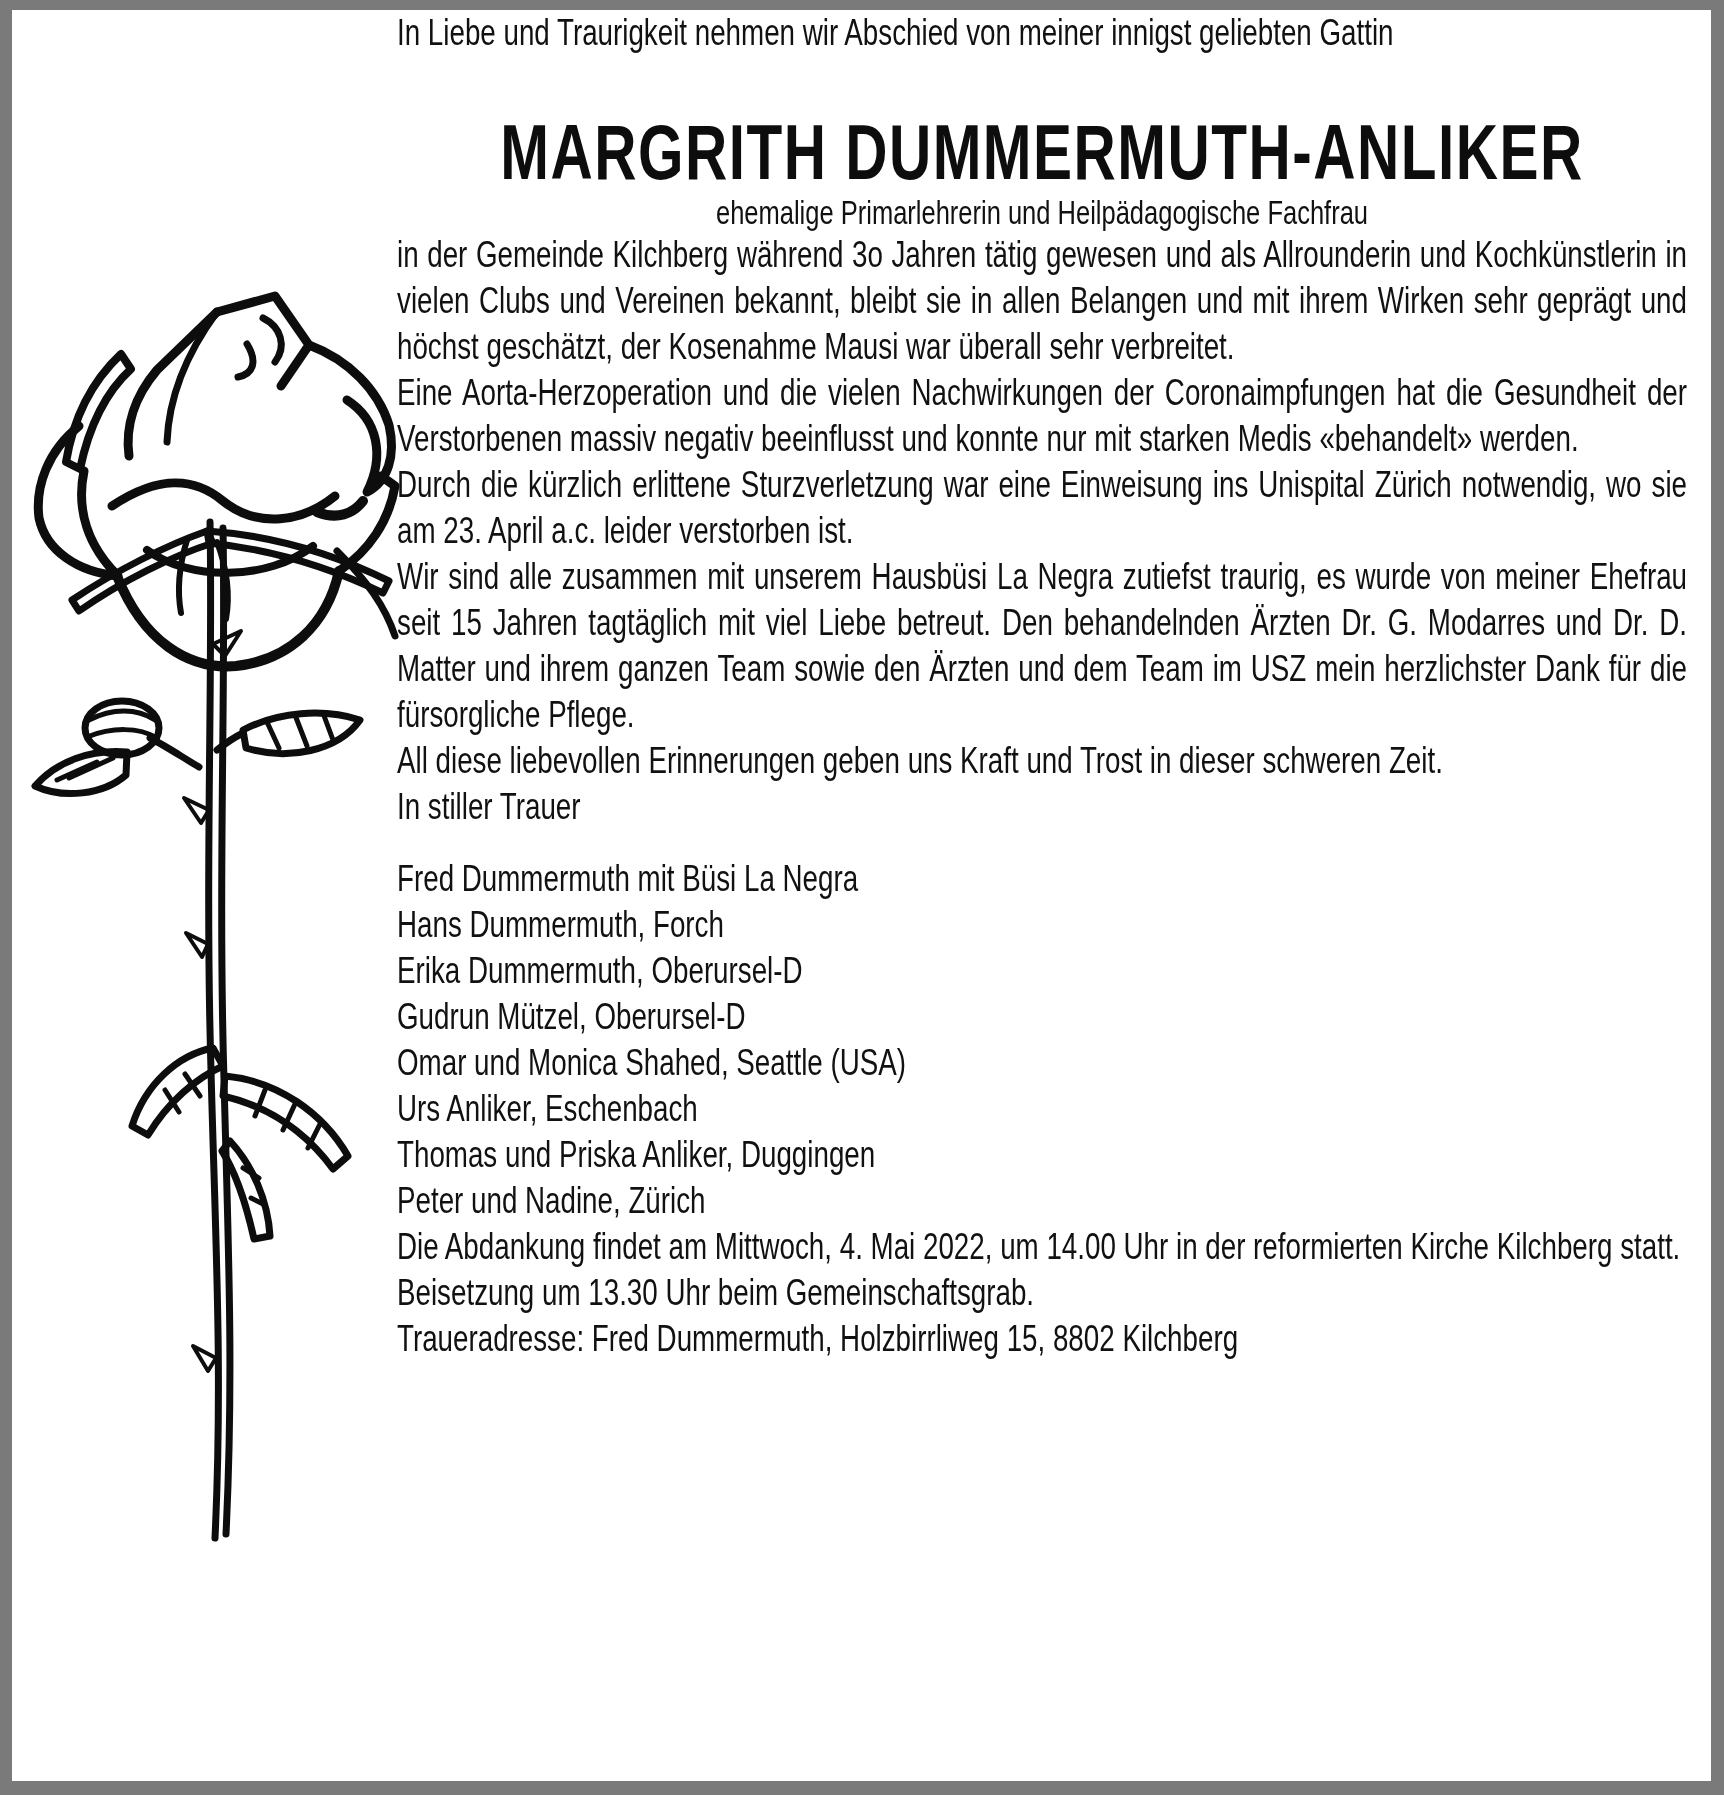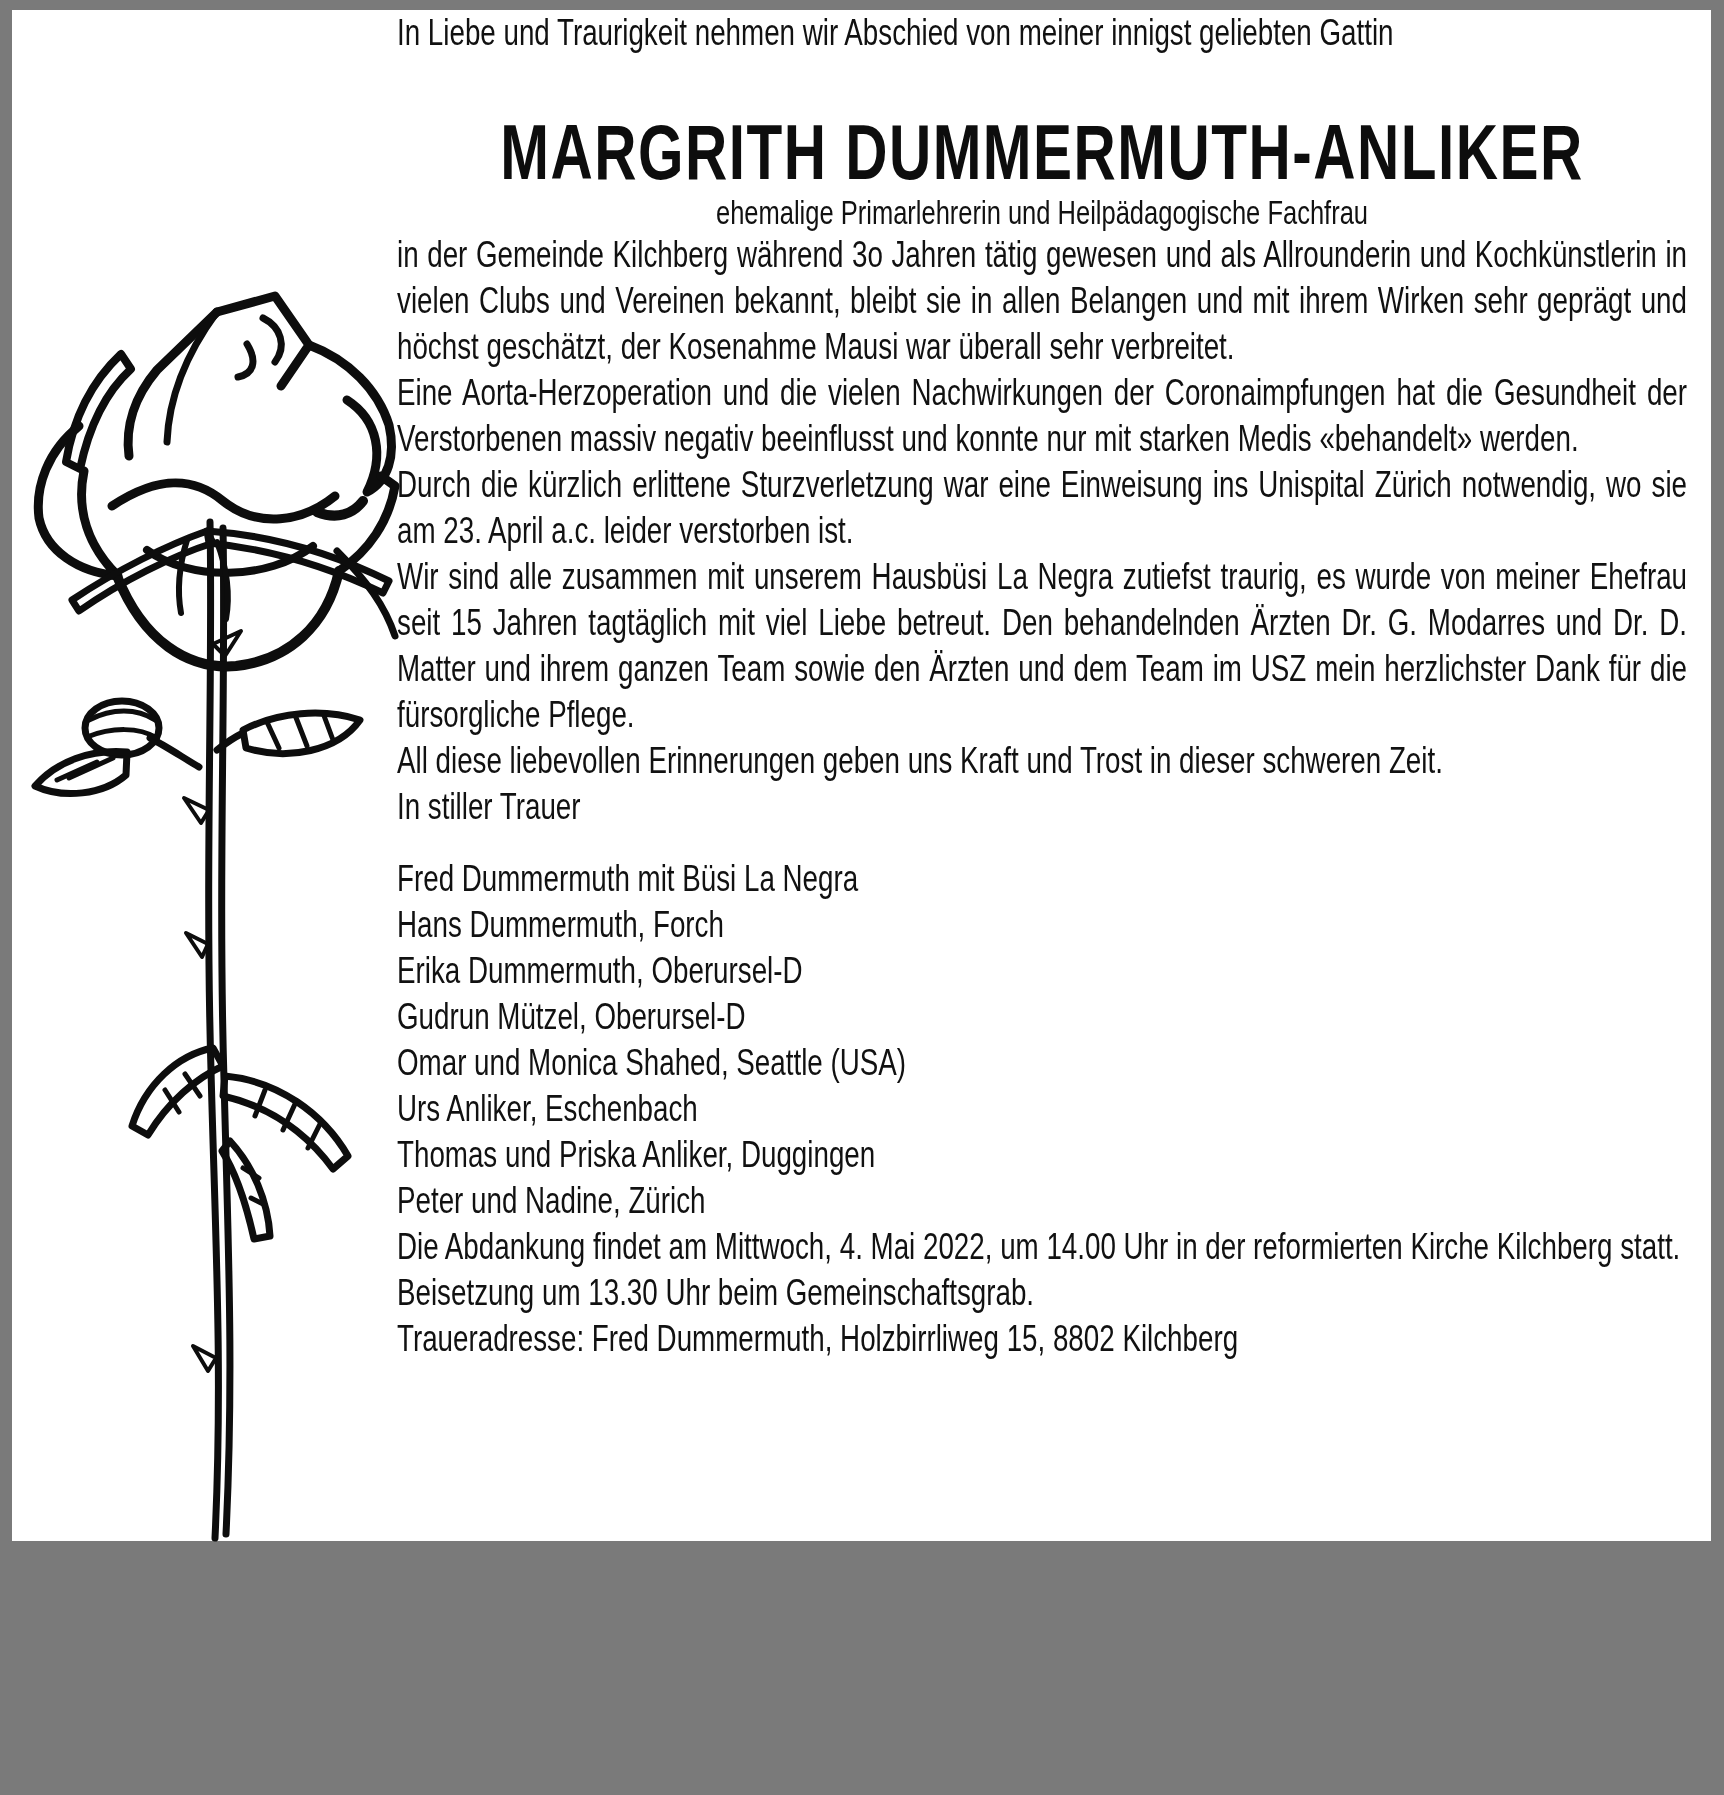--- a/index.html
+++ b/index.html
@@ -6,21 +6,21 @@
   body {
     width: 1724px; height: 1795px;
     background: #7a7a7a;
     overflow: hidden;
     position: relative;
     font-family: "Liberation Sans", "DejaVu Sans", sans-serif;
   }
   .page {
     position: absolute;
     left: 12px; top: 10px;
-    width: 1699px; height: 1531px;
+    width: 1699px; height: 1771px;
     background: #ffffff;
   }
   .rose {
     position: absolute;
     left: 5px; top: 240px;
     width: 385px; height: 1300px;
   }
   .content {
     position: absolute;
     left: 385px; top: 0;

